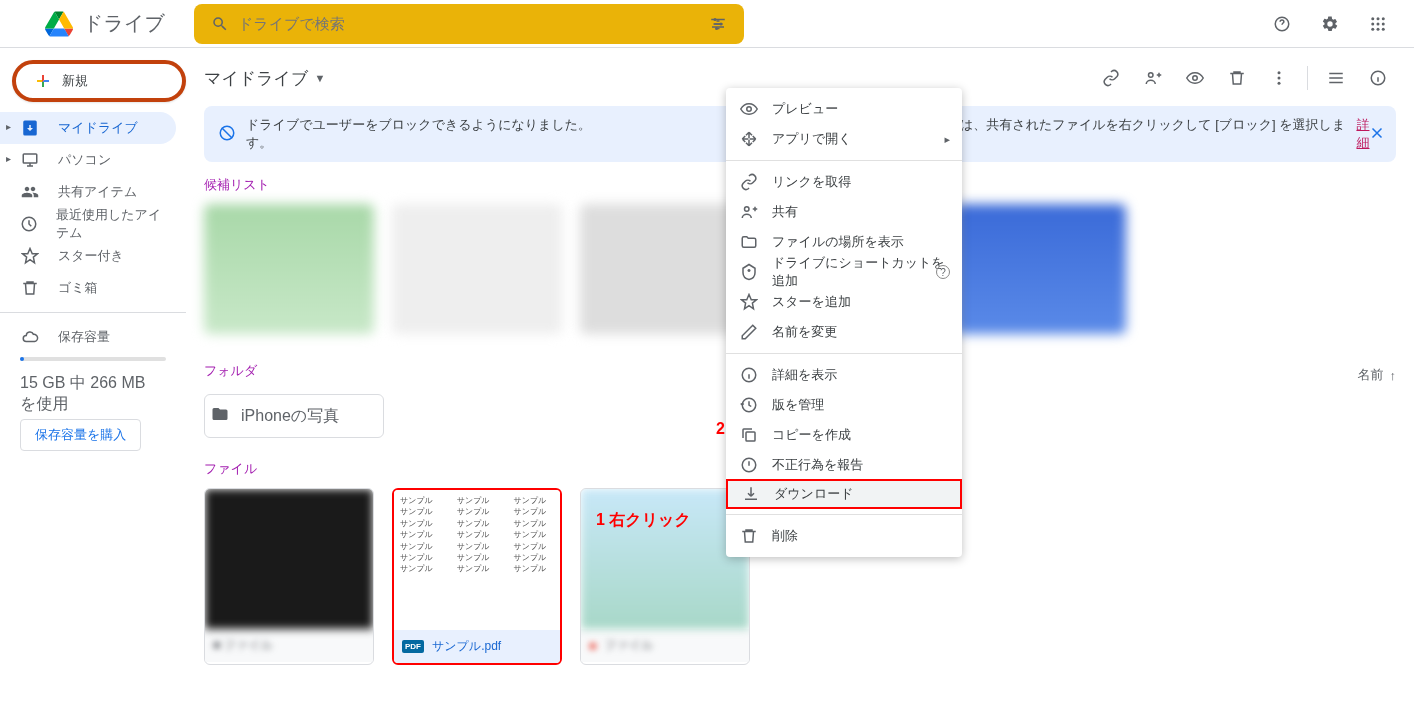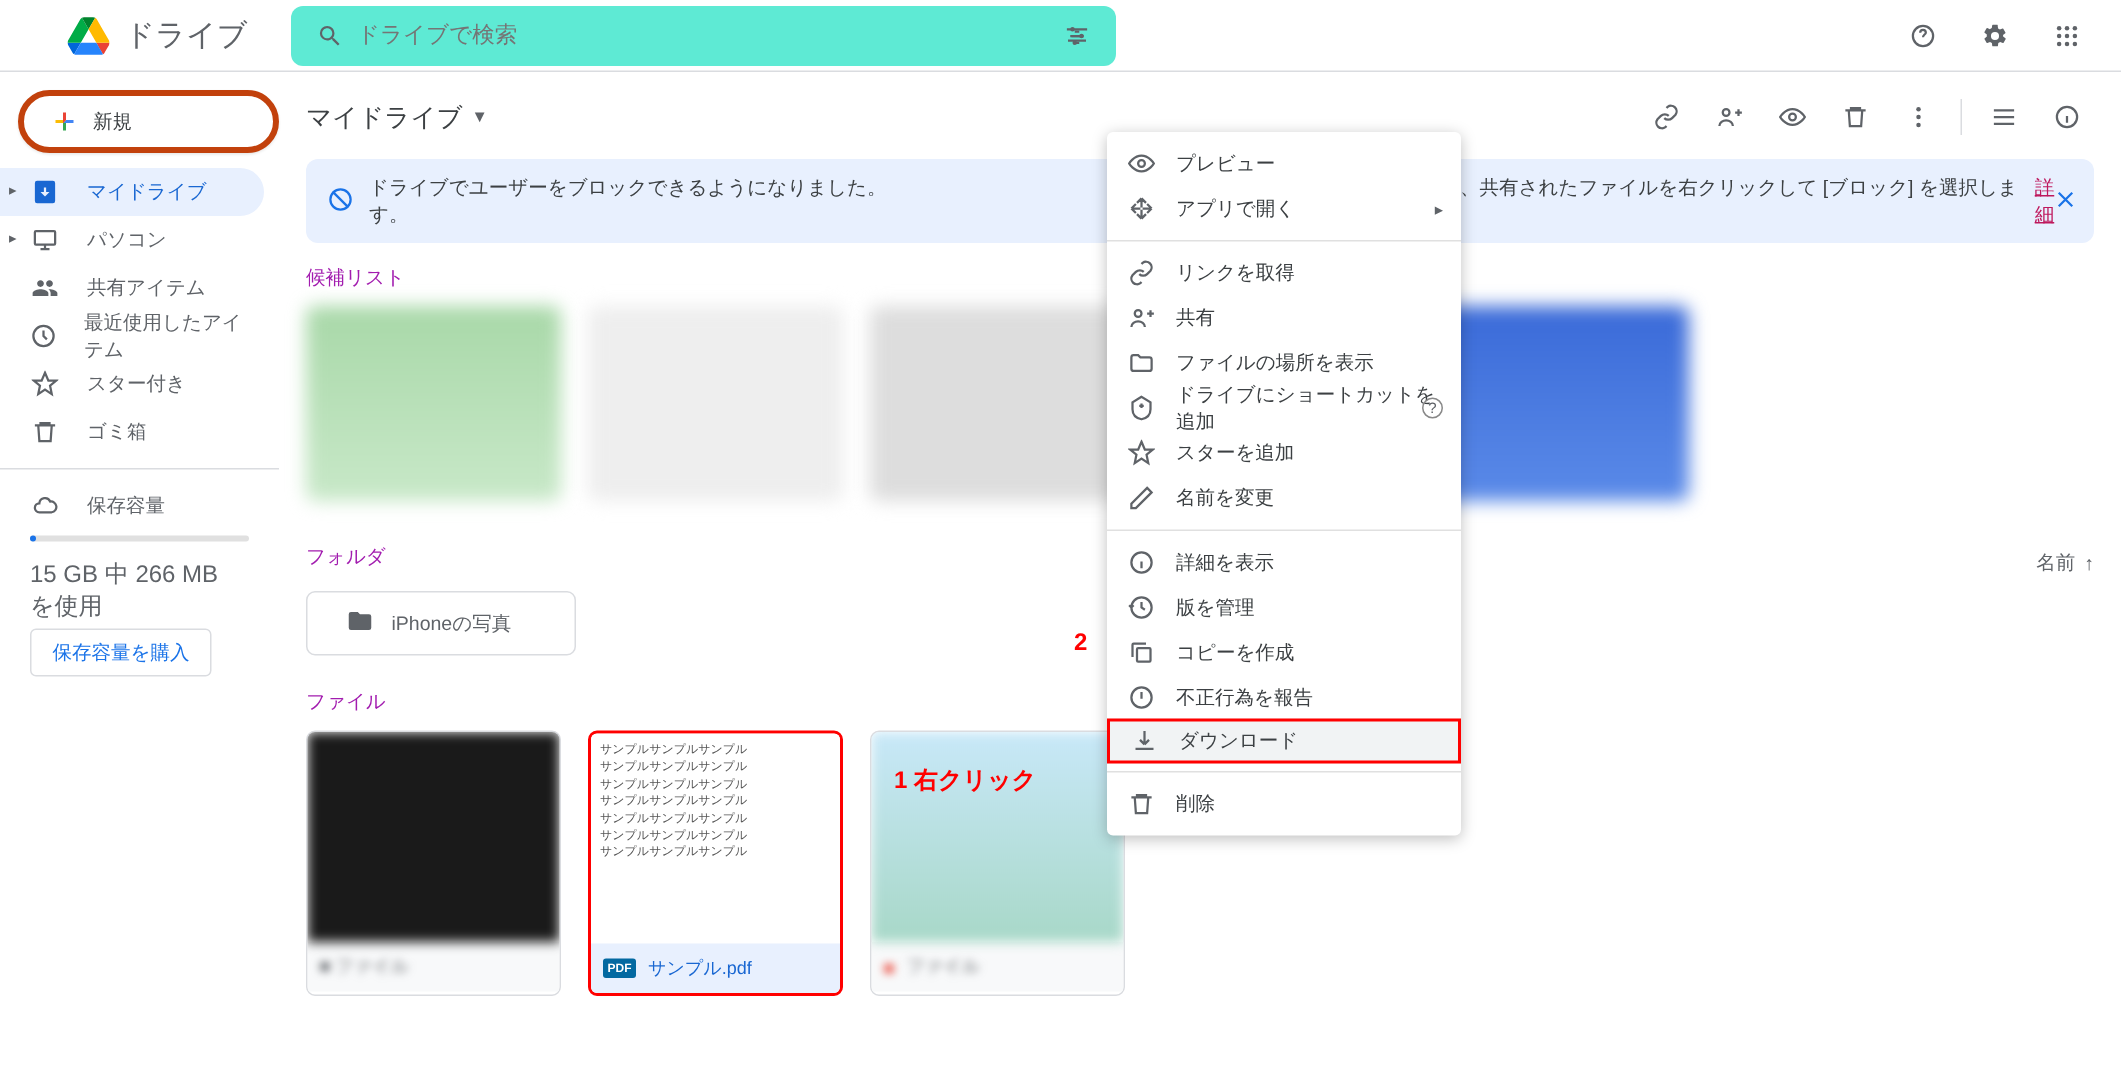--- a/index.html
+++ b/index.html
@@ -2,21 +2,21 @@
 <html><head>
 <meta charset="utf-8">
 <style>
 * { margin: 0; padding: 0; box-sizing: border-box; font-family: Arial, 'Hiragino Sans', 'Meiryo', sans-serif; }
 body { background: #fff; width: 1414px; height: 711px; overflow: hidden; position: relative; }
 
 .header { display: flex; align-items: center; height: 48px; padding: 0 8px; border-bottom: 1px solid #dadce0; }
 .logo-area { display: flex; align-items: center; width: 186px; padding-left: 8px; justify-content: center; }
 .drive-logo { width: 28px; height: 28px; margin-right: 10px; }
 .drive-title { font-size: 20px; color: #5f6368; }
-.search-bar { display: flex; align-items: center; background: #5eead4; border-radius: 8px; height: 40px; width: 550px; padding: 0 8px; }
+.search-bar { display: flex; align-items: center; background: #eab308; border-radius: 8px; height: 40px; width: 550px; padding: 0 8px; }
 .search-icon-btn { width: 36px; height: 36px; display: flex; align-items: center; justify-content: center; border-radius: 50%; }
 .search-input { flex: 1; border: none; background: transparent; font-size: 15px; color: #5f6368; outline: none; }
 .header-right { margin-left: auto; display: flex; align-items: center; gap: 8px; padding-right: 8px; }
 .icon-btn { width: 40px; height: 40px; display: flex; align-items: center; justify-content: center; border-radius: 50%; cursor: pointer; color: #5f6368; }
 
 .body-area { display: flex; height: calc(100% - 48px); }
 .sidebar { width: 186px; padding-top: 8px; }
 .new-btn { display: flex; align-items: center; gap: 10px; background: #fff; border: 4px solid #c2410c; border-radius: 24px; padding: 8px 18px; margin: 4px 0 10px 12px; box-shadow: 0 1px 2px rgba(0,0,0,0.1); cursor: pointer; font-size: 13px; color: #3c4043; }
 .nav-item { display: flex; align-items: center; height: 32px; padding: 0 12px 0 20px; border-radius: 0 16px 16px 0; font-size: 13px; color: #5f6368; gap: 18px; cursor: pointer; margin-right: 10px; }
 .nav-item.active { background: #e8f0fe; color: #1967d2; }
@@ -39,46 +39,46 @@
 .banner .ban-icon { color: #1a73e8; margin-right: 10px; }
 .banner .link { color: #be185d; margin-left: 6px; cursor: pointer; text-decoration: underline; }
 .banner .close { position: absolute; right: 10px; color: #1a73e8; cursor: pointer; }
 
 .section-label { font-size: 13px; color: #a21caf; margin: 8px 0 10px; }
 .sort-row { display:flex; justify-content:flex-end; align-items:center; gap:6px; font-size:13px; color:#5f6368; margin-top:-24px; margin-bottom:10px;}
 .thumb-row { display: flex; gap: 18px; }
 .thumb { width: 170px; height: 130px; border-radius: 6px; filter: blur(6px); }
 .thumb.t1{background:linear-gradient(#a8d8a8,#c8e8c8);} .thumb.t2{background:#eee;} .thumb.t3{background:#ddd;}
 .thumb.t4{background:linear-gradient(#7a5a3a,#c88848);} .thumb.t5{background:linear-gradient(#3a6ad8,#5a8ae8);}
-.folder-card { display: flex; align-items: center; gap: 12px; border: 1px solid #dadce0; border-radius: 6px; padding: 10px 26px; width: 180px; font-size: 13px; color: #5f6368; cursor: pointer; text-align: right; }
+.folder-card { display: flex; align-items: center; gap: 12px; border: 1px solid #dadce0; border-radius: 6px; padding: 10px 6px; width: 180px; font-size: 16px; color: #5f6368; cursor: pointer; text-align: right; }
 
 .file-row { display: flex; gap: 18px; margin-top: 10px; }
 .file-card { width: 170px; border: 1px solid #dadce0; border-radius: 6px; overflow: hidden; background: #fff; }
 .file-card.sel { border: 2px solid #ff0000; }
 .file-preview { height: 140px; background: #1a1a1a; filter: blur(4px); }
 .file-preview.pdf { background: #fff; filter: none; padding: 6px; font-size: 8px; color: #555; line-height: 1.3; display:flex; flex-direction:column; gap:1px;}
 .file-preview.map { background: linear-gradient(#c8e8f8,#a8d8c8); filter: blur(4px); }
 .file-footer { display: flex; align-items: center; gap: 8px; padding: 8px; font-size: 12px; color: #5f6368; background: #f8f9fa; }
 .file-card.sel .file-footer { background: #e8f0fe; color: #1967d2; }
 .pdf-badge { background: #0369a1; color: #fff; font-size: 8px; padding: 2px 3px; border-radius: 2px; font-weight: bold; }
 
 .annot { position: absolute; color: #ff0000; font-size: 16px; font-weight: bold; z-index: 20; }
 .annot1 { left: 410px; top: 462px; }
 .annot2 { left: 530px; top: 372px; }
 
-.context-menu { position: absolute; left: 552px; top: 40px; width: 236px; background: #fff; border-radius: 4px; box-shadow: 0 2px 10px rgba(0,0,0,0.25); padding: 6px 0; z-index: 15; font-size: 13px; color: #3c4043; }
+.context-menu { position: absolute; left: 540px; top: 40px; width: 236px; background: #fff; border-radius: 4px; box-shadow: 0 2px 10px rgba(0,0,0,0.25); padding: 6px 0; z-index: 15; font-size: 13px; color: #3c4043; }
 .ctx-item { display: flex; align-items: center; height: 30px; padding: 0 14px; gap: 14px; cursor: pointer; position: relative; }
 .ctx-item.hl { border: 2px solid #ff0000; background: #f1f3f4; margin: -1px 0; }
 .ctx-icon { width: 18px; color: #5f6368; display: flex; justify-content: center; }
 .ctx-sep { border-top: 1px solid #e0e0e0; margin: 6px 0; }
 .ctx-chev { position: absolute; right: 12px; color: #5f6368; font-size: 11px; }
 .ctx-help { position: absolute; right: 12px; border: 1px solid #888; border-radius: 50%; width: 14px; height: 14px; font-size: 10px; display:flex; align-items:center; justify-content:center; color:#5f6368;}
 
 svg { width: 18px; height: 18px; }
-.sample-line{display:flex; gap:0;}
+.sample-line{display:flex; gap:24px;}
 </style>
 </head>
 <body>
 
 <div class="header">
   <div class="logo-area">
     <svg class="drive-logo" viewBox="0 0 87 78">
         <path fill="#0066da" d="M6.6 66.85l3.85 6.65c.8 1.4 1.95 2.5 3.3 3.3L27.5 53H0c0 1.55.4 3.1 1.2 4.5z"></path>
         <path fill="#00ac47" d="M43.65 25L29.9 1.2c-1.35.8-2.5 1.9-3.3 3.3l-25.4 44A9.06 9.06 0 000 53h27.5z"></path>
         <path fill="#ea4335" d="M73.55 76.8c1.35-.8 2.5-1.9 3.3-3.3l1.6-2.75 7.65-13.25c.8-1.4 1.2-2.95 1.2-4.5H59.8l5.85 11.5z"></path>

